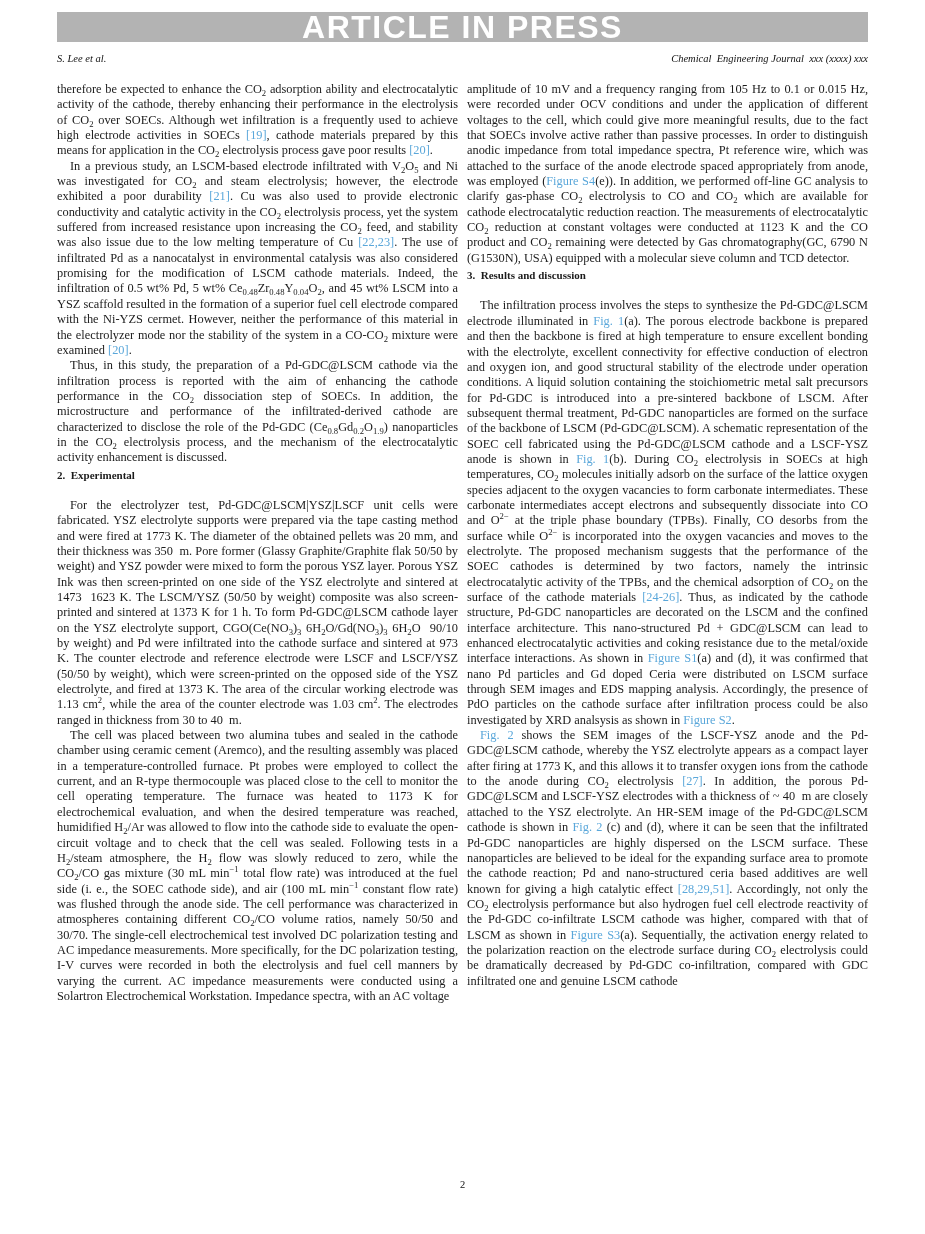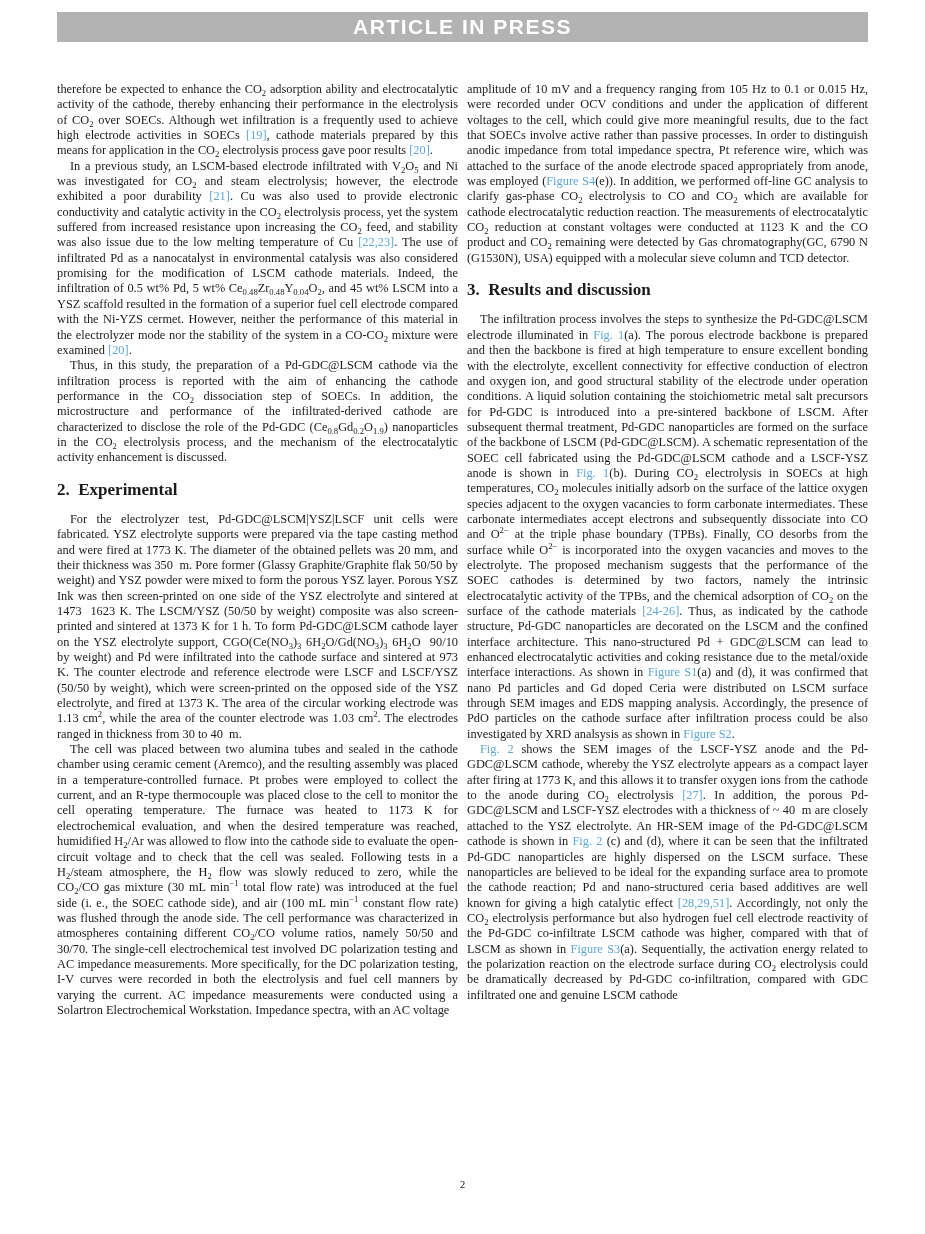--- a/index.html
+++ b/index.html
@@ -7,56 +7,60 @@
     position:relative;width:925px;height:1234px;background:#ffffff;
     font-family:"Liberation Serif",serif;color:#1b1b1b;overflow:hidden;
   }
   .banner{
     position:absolute;left:57px;right:57px;top:12px;height:30px;
     background:var(--banner-bg,#b3b3b3);
     display:flex;align-items:center;justify-content:center;
   }
   .banner-text{
     font-family:"Liberation Sans",sans-serif;font-weight:bold;
-    font-size:21px;color:#ffffff;letter-spacing:1.5px;white-space:nowrap;
+    font-size:32px;color:#ffffff;letter-spacing:1.5px;white-space:nowrap;
   }
   .head-row{
     position:absolute;left:57px;right:57px;top:53px;
     display:flex;justify-content:space-between;align-items:baseline;
     font-style:italic;font-size:10.5px;color:#111;
   }
   .cols{
     position:absolute;left:57px;right:57px;top:82px;bottom:70px;
     display:flex;gap:9px;overflow:hidden;
   }
   .col{
     flex:1 1 0;min-width:0;text-align:justify;
     font-size:12.35px;line-height:15.35px;
   }
   .para{margin:0;}
   .para.indent{text-indent:13px;}
   .sec-heading{
-    font-size:17px;font-weight:bold;margin:16px 0 15px 0;text-align:left;
+    font-size:11px;font-weight:bold;margin:2px 0 15px 0;text-align:left;
   }
   .ref-link{color:var(--link-color,#5aa7da);}
   sub,sup{line-height:0;font-size:0.7em;}
   .page-num{
     position:absolute;left:0;right:0;bottom:44px;text-align:center;
     font-size:10.5px;color:#111;
   }
 </style>
 </head>
 <body>
 
 <div class="page">
 
   <div class="banner">
     <span class="banner-text">ARTICLE IN PRESS</span>
   </div>
 
+  <div class="head-row">
+    <span>S. Lee et al.</span>
+    <span>Chemical Engineering Journal xxx (xxxx) xxx</span>
+  </div>
 
   <div class="cols">
     <div class="col">
         <p class="para">therefore be expected to enhance the CO<sub>2</sub> adsorption ability and electrocatalytic activity of the cathode, thereby enhancing their performance in the electrolysis of CO<sub>2</sub> over SOECs. Although wet infiltration is a frequently used to achieve high electrode activities in SOECs <span class="ref-link">[19]</span>, cathode materials prepared by this means for application in the CO<sub>2</sub> electrolysis process gave poor results <span class="ref-link">[20]</span>.</p>
         <p class="para indent">In a previous study, an LSCM-based electrode infiltrated with V<sub>2</sub>O<sub>5</sub> and Ni was investigated for CO<sub>2</sub> and steam electrolysis; however, the electrode exhibited a poor durability <span class="ref-link">[21]</span>. Cu was also used to provide electronic conductivity and catalytic activity in the CO<sub>2</sub> electrolysis process, yet the system suffered from increased resistance upon increasing the CO<sub>2</sub> feed, and stability was also issue due to the low melting temperature of Cu <span class="ref-link">[22,23]</span>. The use of infiltrated Pd as a nanocatalyst in environmental catalysis was also considered promising for the modification of LSCM cathode materials. Indeed, the infiltration of 0.5 wt% Pd, 5 wt% Ce<sub>0.48</sub>Zr<sub>0.48</sub>Y<sub>0.04</sub>O<sub>2</sub>, and 45 wt% LSCM into a YSZ scaffold resulted in the formation of a superior fuel cell electrode compared with the Ni-YZS cermet. However, neither the performance of this material in the electrolyzer mode nor the stability of the system in a CO-CO<sub>2</sub> mixture were examined <span class="ref-link">[20]</span>.</p>
         <p class="para indent">Thus, in this study, the preparation of a Pd-GDC@LSCM cathode via the infiltration process is reported with the aim of enhancing the cathode performance in the CO<sub>2</sub> dissociation step of SOECs. In addition, the microstructure and performance of the infiltrated-derived cathode are characterized to disclose the role of the Pd-GDC (Ce<sub>0.8</sub>Gd<sub>0.2</sub>O<sub>1.9</sub>) nanoparticles in the CO<sub>2</sub> electrolysis process, and the mechanism of the electrocatalytic activity enhancement is discussed.</p>
         <h2 class="sec-heading">2. Experimental</h2>
         <p class="para indent">For the electrolyzer test, Pd-GDC@LSCM|YSZ|LSCF unit cells were fabricated. YSZ electrolyte supports were prepared via the tape casting method and were fired at 1773 K. The diameter of the obtained pellets was 20 mm, and their thickness was 350&nbsp; m. Pore former (Glassy Graphite/Graphite flak 50/50 by weight) and YSZ powder were mixed to form the porous YSZ layer. Porous YSZ Ink was then screen-printed on one side of the YSZ electrolyte and sintered at 1473&nbsp; 1623 K. The LSCM/YSZ (50/50 by weight) composite was also screen-printed and sintered at 1373 K for 1 h. To form Pd-GDC@LSCM cathode layer on the YSZ electrolyte support, CGO(Ce(NO<sub>3</sub>)<sub>3</sub> 6H<sub>2</sub>O/Gd(NO<sub>3</sub>)<sub>3</sub> 6H<sub>2</sub>O&nbsp; 90/10 by weight) and Pd were infiltrated into the cathode surface and sintered at 973 K. The counter electrode and reference electrode were LSCF and LSCF/YSZ (50/50 by weight), which were screen-printed on the opposed side of the YSZ electrolyte, and fired at 1373 K. The area of the circular working electrode was 1.13 cm<sup>2</sup>, while the area of the counter electrode was 1.03 cm<sup>2</sup>. The electrodes ranged in thickness from 30 to 40&nbsp; m.</p>
         <p class="para indent">The cell was placed between two alumina tubes and sealed in the cathode chamber using ceramic cement (Aremco), and the resulting assembly was placed in a temperature-controlled furnace. Pt probes were employed to collect the current, and an R-type thermocouple was placed close to the cell to monitor the cell operating temperature. The furnace was heated to 1173 K for electrochemical evaluation, and when the desired temperature was reached, humidified H<sub>2</sub>/Ar was allowed to flow into the cathode side to evaluate the open-circuit voltage and to check that the cell was sealed. Following tests in a H<sub>2</sub>/steam atmosphere, the H<sub>2</sub> flow was slowly reduced to zero, while the CO<sub>2</sub>/CO gas mixture (30 mL min<sup>−1</sup> total flow rate) was introduced at the fuel side (i. e., the SOEC cathode side), and air (100 mL min<sup>−1</sup> constant flow rate) was flushed through the anode side. The cell performance was characterized in atmospheres containing different CO<sub>2</sub>/CO volume ratios, namely 50/50 and 30/70. The single-cell electrochemical test involved DC polarization testing and AC impedance measurements. More specifically, for the DC polarization testing, I-V curves were recorded in both the electrolysis and fuel cell manners by varying the current. AC impedance measurements were conducted using a Solartron Electrochemical Workstation. Impedance spectra, with an AC voltage</p>
       </div>

